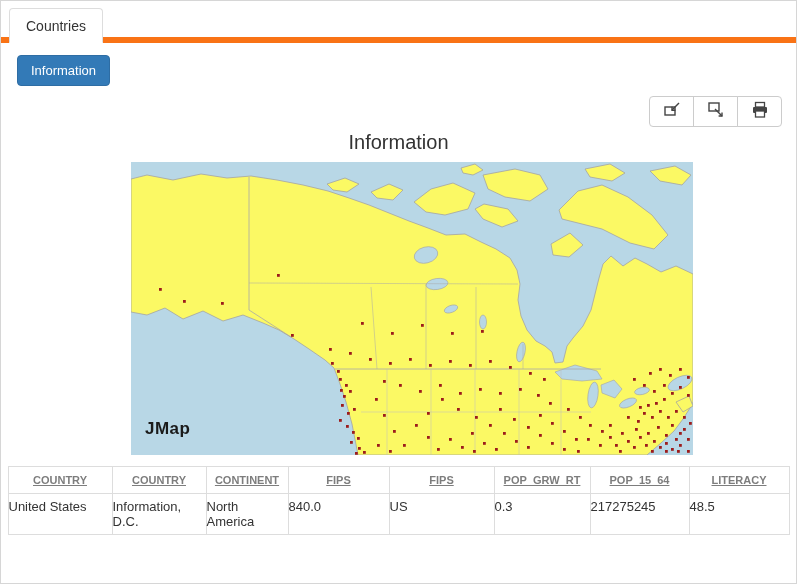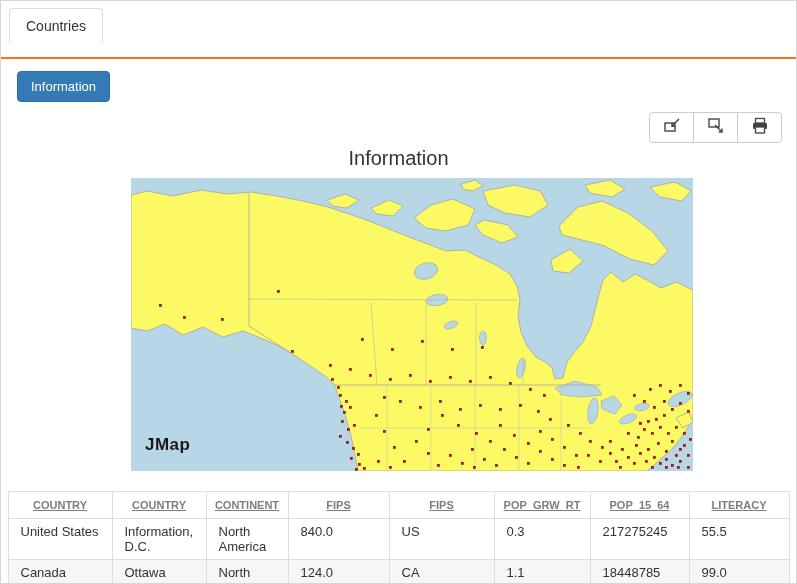--- a/index.html
+++ b/index.html
@@ -1,50 +1,50 @@
 <!DOCTYPE html>
 <html><head>
 <meta charset="utf-8">
 <style>
   * { box-sizing: border-box; }
   html,body { margin:0; padding:0; background:#fff; }
   body { width:797px; height:584px; font-family:"Liberation Sans", sans-serif; color:#333; }
   .page { width:797px; height:584px; border:1px solid #d6d6d6; background:#fff; overflow:hidden; }
 
   
-  .tabbar { padding:6px 8px 0 8px; border-bottom:2px solid #f97316; height:58px; }
+  .tabbar { padding:6px 8px 0 8px; border-bottom:6px solid #f97316; height:42px; }
   .tab { display:inline-block; padding:9px 16px 8px 16px; font-size:14px; color:#333;
          background:#fff; border:1px solid #ddd; border-bottom:1px solid #fff;
          border-radius:4px 4px 0 0; position:relative; top:1px; cursor:pointer; }
 
   
   .btn-primary { display:inline-block; margin:12px 0 0 16px; padding:7px 13px;
          background:#337ab7; border:1px solid #2e6da4; border-radius:4px;
          color:#fff; font-size:13px; cursor:pointer; font-family:inherit; }
 
   .actions-row { display:flex; justify-content:flex-end; padding-right:14px; margin-top:10px; height:31px; }
   .export-btn { width:45px; height:31px; background:#fff; border:1px solid #ccc;
          display:flex; align-items:center; justify-content:center; cursor:pointer; padding:0; }
   .export-btn + .export-btn { margin-left:-1px; }
   .export-btn:first-child { border-radius:4px 0 0 4px; }
   .export-btn:last-child { border-radius:0 4px 4px 0; }
 
   .section-title { text-align:center; font-size:20px; font-weight:500; color:#333; margin:4px 0 8px 0; }
 
   
-  .map-wrap { width:535px; margin:0 auto 20px auto; position:relative; }
+  .map-wrap { width:535px; margin:0 auto 11px auto; position:relative; }
   .map-wrap svg { display:block; }
 
   
   .data-table { width:781px; margin:0 auto; border-collapse:collapse; table-layout:fixed;
          font-size:13px; color:#333; }
   .data-table th { font-size:11px; font-weight:bold; color:#7d7d7d; text-decoration:underline;
          text-align:center; padding:7px 3px; border:1px solid #ddd; background:#fff; cursor:pointer;
          white-space:nowrap; overflow:hidden;margin-top:12px; }
-  .data-table td { padding:5px 12px; border:1px solid #ddd; vertical-align:top; background:#fff;margin-top:48px; }
+  .data-table td { padding:5px 0; border:1px solid #ddd; vertical-align:top; background:#fff;margin-top:48px; }
   .data-table tbody tr:nth-child(even) td { background:#f6f6f6; }
 </style>
 </head>
 <body>
 
 <div class="page">
 
   <div class="tabbar">
     <div class="tab">
       <span>Countries</span>
@@ -318,29 +318,19 @@
       </thead>
       <tbody>
         <tr>
           <td>United States</td>
           <td>Information, D.C.</td>
           <td>North America</td>
           <td>840.0</td>
           <td>US</td>
           <td>0.3</td>
           <td>217275245</td>
-          <td>55.5</td>
-        </tr>
-        <tr>
-          <td>Canada</td>
-          <td>Ottawa</td>
-          <td>North America</td>
-          <td>124.0</td>
-          <td>CA</td>
-          <td>1.1</td>
-          <td>18448785</td>
-          <td>99.0</td>
+          <td>48.5</td>
         </tr>
       </tbody>
     </table>
 
   </div>
 </div>
 
 </body></html>

